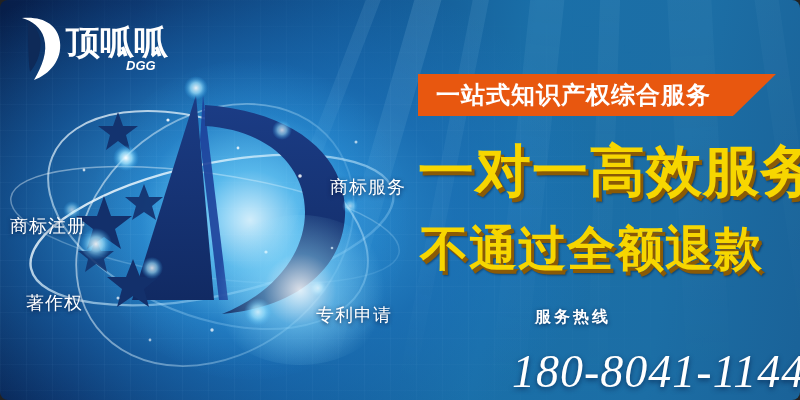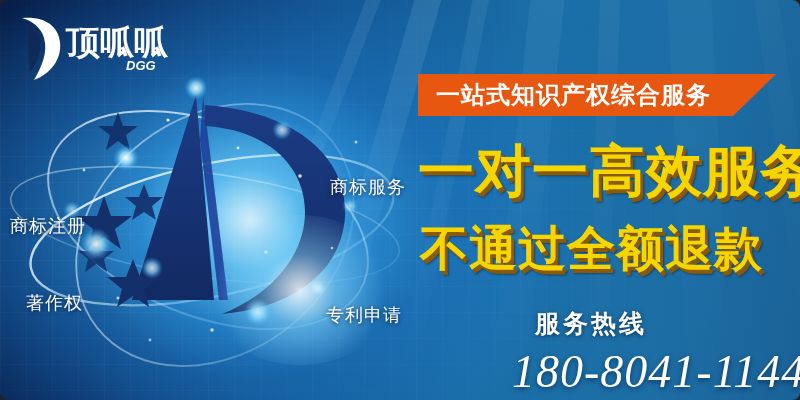--- a/index.html
+++ b/index.html
@@ -37,21 +37,21 @@
     pointer-events:none;}
 
   .art{position:absolute;left:0;top:0;width:430px;height:400px;}
 
   
   .label{position:absolute;color:#ffffff;font-size:18px;letter-spacing:1px;
     text-shadow:0 1px 4px rgba(0,20,60,.85);white-space:nowrap;}
   .lbl-tm   {left:10px; top:170px;margin-top:44px;}
   .lbl-cr   {left:26px; top:291px;}
   .lbl-tms  {left:330px;top:175px;}
-  .lbl-pat  {left:326px;top:303px;text-align:center;}
+  .lbl-pat  {left:316px;top:303px;text-align:center;}
 
   
   .logo{position:absolute;left:8px;top:8px;width:172px;height:86px;}
   .logo-tag{position:absolute;left:10px;top:62px;color:#fff;font-size:15px;font-weight:bold;
     letter-spacing:2.5px;text-shadow:0 1px 3px rgba(0,15,50,.9);white-space:nowrap;}
 
   
   .ribbon{position:absolute;left:418px;top:74px;width:358px;height:42px;}
   .ribbon-shape{position:absolute;inset:0;background:#e8570f;
     clip-path:polygon(0 0, 100% 0, 88% 100%, 0 100%);
@@ -61,21 +61,21 @@
 
   
   .hl1{position:absolute;left:418px;top:143px;font-size:56px;font-weight:bold;color:#f7d600;
     letter-spacing:1px;white-space:nowrap;line-height:1;
     text-shadow:3px 4px 0 #8a5a06, 4px 5px 2px rgba(0,20,50,.45);}
   .hl2{position:absolute;left:420px;top:225px;font-size:48px;font-weight:bold;color:#f7d600;
     letter-spacing:1px;white-space:nowrap;line-height:1;
     text-shadow:3px 4px 0 #8a5a06, 4px 5px 2px rgba(0,20,50,.45);}
 
   
-  .hot-label{position:absolute;left:535px;top:307px;color:#ffffff;font-size:25px;font-weight:bold;
+  .hot-label{position:absolute;left:535px;top:307px;color:#ffffff;font-size:16px;font-weight:bold;
     letter-spacing:3px;white-space:nowrap;text-shadow:0 1px 4px rgba(0,20,60,.7);}
   .hot-num{position:absolute;left:512px;top:345px;color:#ffffff;font-size:46px;font-style:italic;
     font-family:"Liberation Serif","DejaVu Serif",serif;letter-spacing:1px;white-space:nowrap;
     text-shadow:0 2px 5px rgba(0,20,60,.6);}
 </style>
 </head>
 <body>
 
 <div class="banner">
 

